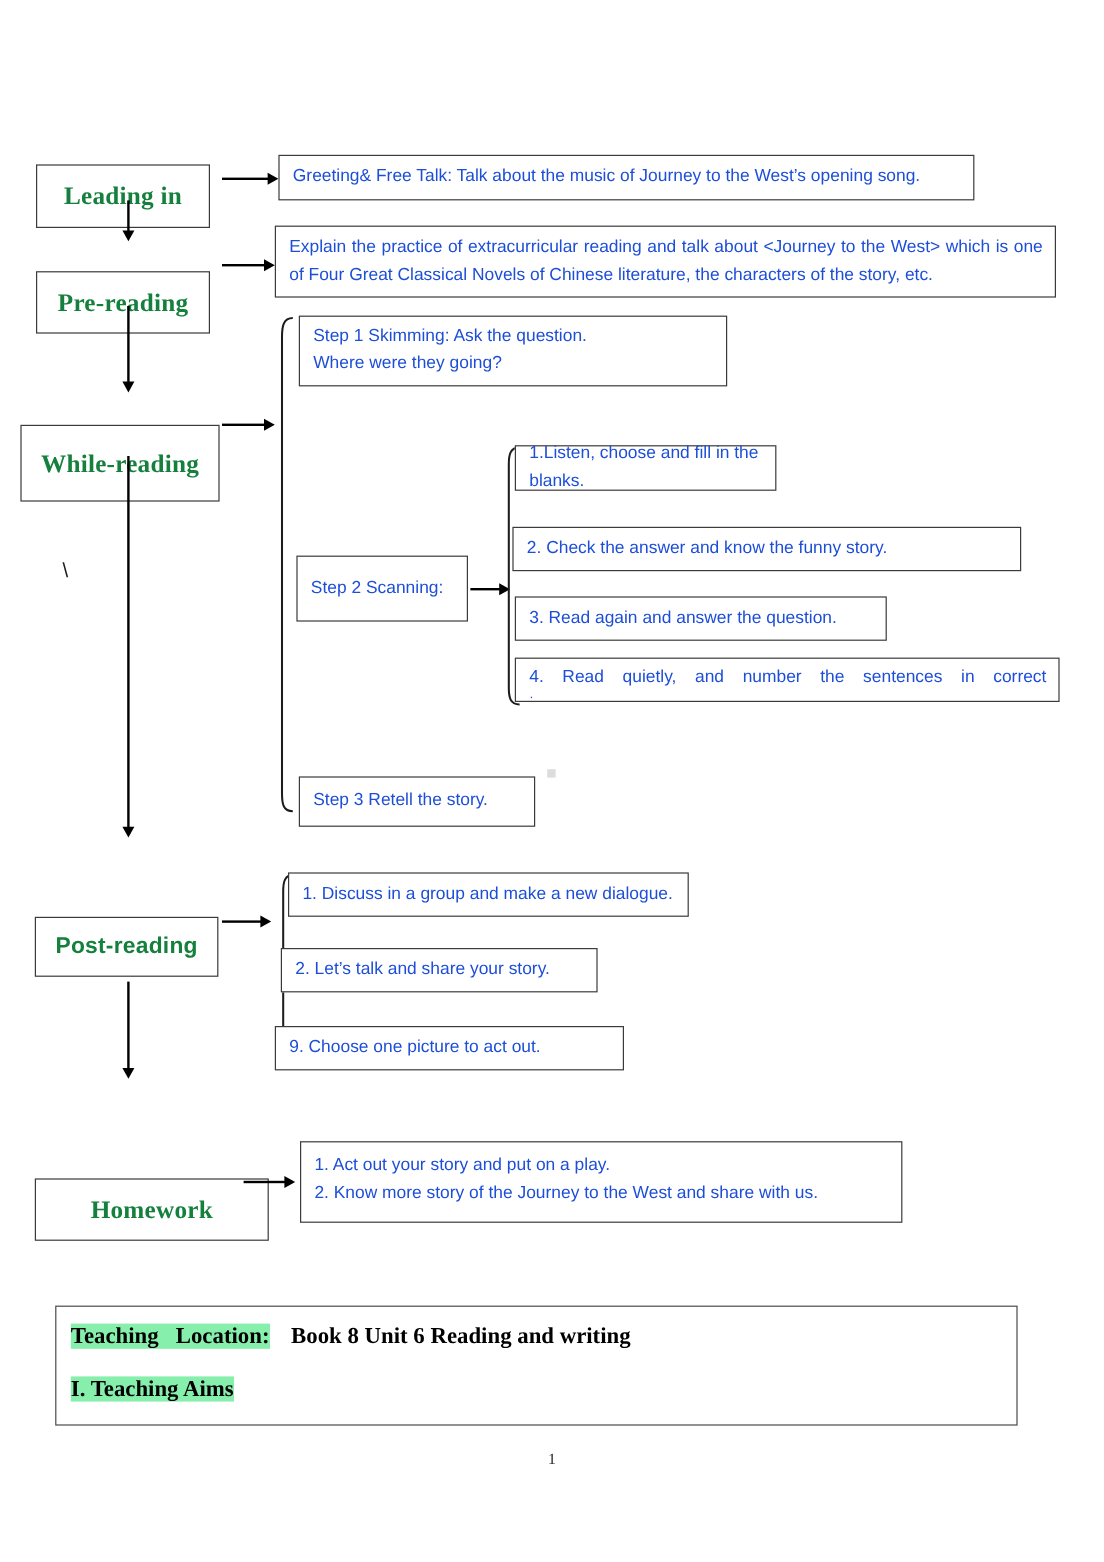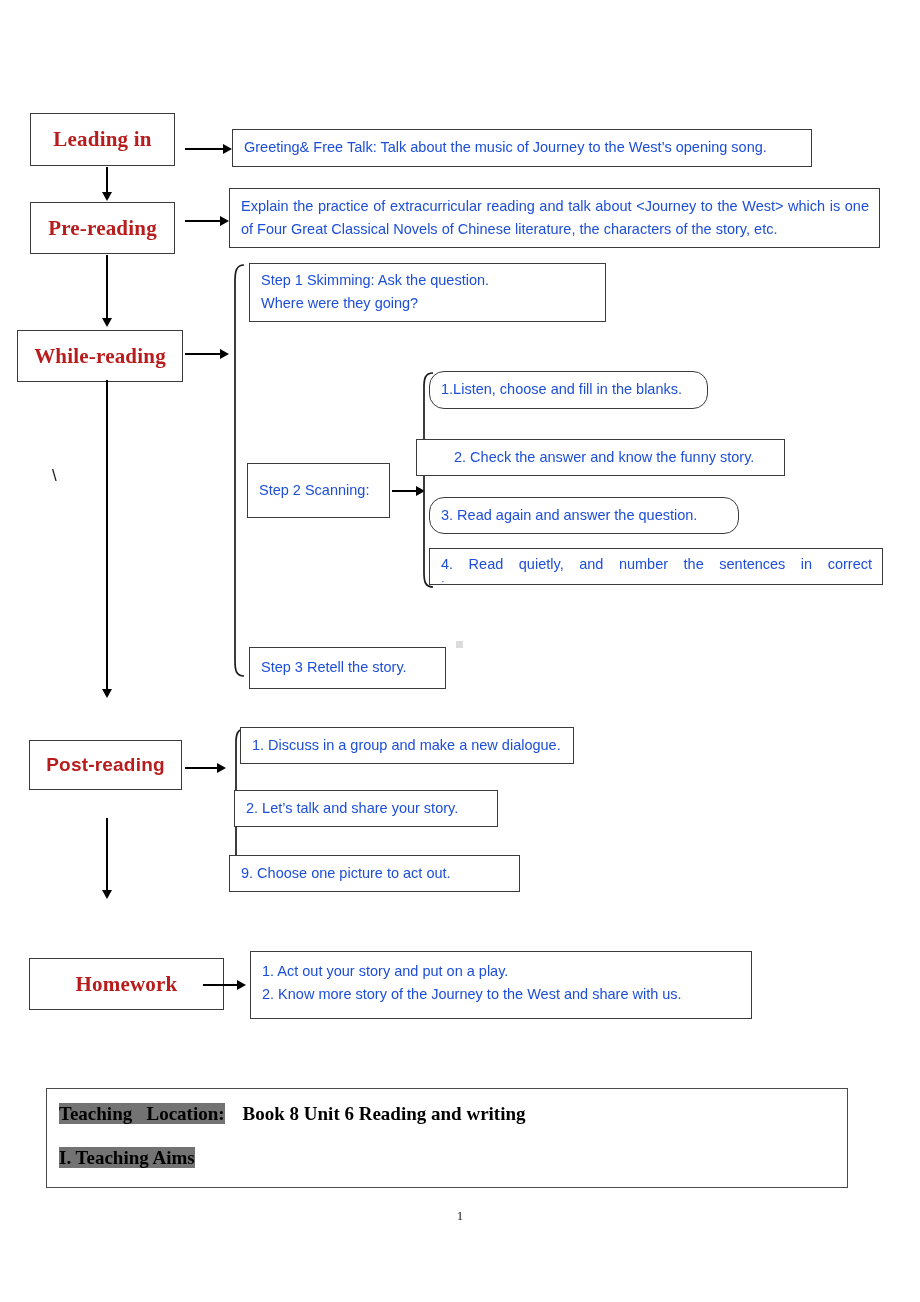--- a/index.html
+++ b/index.html
@@ -8,21 +8,21 @@
        -webkit-font-smoothing:antialiased;}
   .page{position:absolute;left:0;top:0;width:920px;height:1302px;}
 
   
   .abs{position:absolute;box-sizing:border-box;}
 
   
   .stage{border:1.5px solid #3a3a3a;background:#fff;
          display:flex;align-items:center;justify-content:center;
          font-family:"Liberation Serif",serif;font-weight:bold;
-         font-size:21px;color:#b91c1c;letter-spacing:.2px;}
+         font-size:21px;color:#15803d;letter-spacing:.2px;margin-top:24px;}
   .stage.sans{font-family:"Liberation Sans",sans-serif;font-size:19px;}
 
   
   .cbox{border:1.4px solid #3b3b3b;background:#fff;
         font-family:"Liberation Sans",sans-serif;font-size:14.5px;
         line-height:1.62;color:#1d4ed8;box-sizing:border-box;}
   .cbox .inner{padding:6px 10px 6px 11px;}
   .cbox.just .inner{text-align:justify;text-align-last:left;}
   .cbox.mid{display:flex;align-items:center;}
   .cbox.mid .inner{padding:0 10px 0 11px;width:100%;}
@@ -40,21 +40,21 @@
   
   .brace{position:absolute;}
   .brace svg{display:block;overflow:visible;}
 
   
   .teach{border:1.4px solid #4a4a4a;background:#fff;
          font-family:"Liberation Serif",serif;font-weight:bold;
          font-size:19px;color:#000;box-sizing:border-box;padding:14px 12px;}
   .teach .ln{margin-bottom:22px;white-space:pre;}
   .teach .ln:last-child{margin-bottom:0;}
-  .hl{background:#737373;margin-top:36px;}
+  .hl{background:#86efac;margin-top:36px;}
 
   .pagenum{position:absolute;width:920px;text-align:center;
            font-family:"Liberation Serif",serif;font-size:13px;color:#222;}
 
   .stray{position:absolute;font-family:"Liberation Sans",sans-serif;
          font-size:17px;color:#1a1a1a;}
   .dot{position:absolute;background:#dcdcdc;}
 </style>
 </head>
 <body>
@@ -82,21 +82,21 @@
   <div class="abs cbox just" style="left:229px;top:188px;width:651px;height:60px;">
     <div class="inner">Explain the practice of extracurricular reading and talk about &lt;Journey to the West&gt; which is one of Four Great Classical Novels of Chinese literature, the characters of the story, etc.</div>
   </div>
 
   <div class="hline" style="left:185px;top:220px;width:37px;"></div>
   <div class="arrowright" style="left:220px;top:215.5px;"></div>
 
   <div class="vline" style="left:106px;top:255px;height:66px;"></div>
   <div class="arrowdown" style="left:101.5px;top:318px;"></div>
 
-  <div class="abs stage" style="left:17px;top:330px;width:166px;height:52px;text-align:right;">
+  <div class="abs stage" style="left:17px;top:330px;width:166px;height:64px;text-align:right;">
     <span>While-reading</span>
   </div>
 
   <div class="hline" style="left:185px;top:353px;width:37px;"></div>
   <div class="arrowright" style="left:220px;top:348.5px;"></div>
 
   <div class="brace" style="left:222px;top:263px;">
     <svg width="24" height="415" viewBox="0 0 24 415">
       <path d="M22 2 C14 2 13 9 13 18 L13 398 C13 407 14 413 22 413" fill="none" stroke="#1c1c1c" stroke-width="1.7"></path>
     </svg>
@@ -115,29 +115,29 @@
 
   <div class="hline" style="left:392px;top:490px;width:30px;"></div>
   <div class="arrowright" style="left:416px;top:485.5px;"></div>
 
   <div class="brace" style="left:411px;top:371px;">
     <svg width="24" height="218" viewBox="0 0 24 218">
       <path d="M22 2 C14 2 13 8 13 16 L13 202 C13 210 14 216 22 216" fill="none" stroke="#1c1c1c" stroke-width="1.7"></path>
     </svg>
   </div>
 
-  <div class="abs cbox mid" style="left:429px;top:371px;width:279px;height:38px;border-radius:15px;">
+  <div class="abs cbox mid" style="left:429px;top:371px;width:218px;height:38px;">
     <div class="inner">1.Listen, choose and fill in the blanks.</div>
   </div>
 
-  <div class="abs cbox mid" style="left:416px;top:439px;width:369px;height:37px;padding-left:26px;">
+  <div class="abs cbox mid" style="left:427px;top:439px;width:424px;height:37px;">
     <div class="inner">2. Check the answer and know the funny story.</div>
   </div>
 
-  <div class="abs cbox mid" style="left:429px;top:497px;width:310px;height:37px;border-radius:15px;">
+  <div class="abs cbox mid" style="left:429px;top:497px;width:310px;height:37px;">
     <div class="inner">3. Read again and answer the question.</div>
   </div>
 
   <div class="abs cbox just" style="left:429px;top:548px;width:454px;height:37px;overflow:hidden;">
     <div class="inner" style="padding-top:4px;">
       <div style="text-align:justify;text-align-last:justify;">4. Read quietly, and number the  sentences in correct</div>
       <div style="font-size:11px;line-height:1;">·</div>
     </div>
   </div>
 

